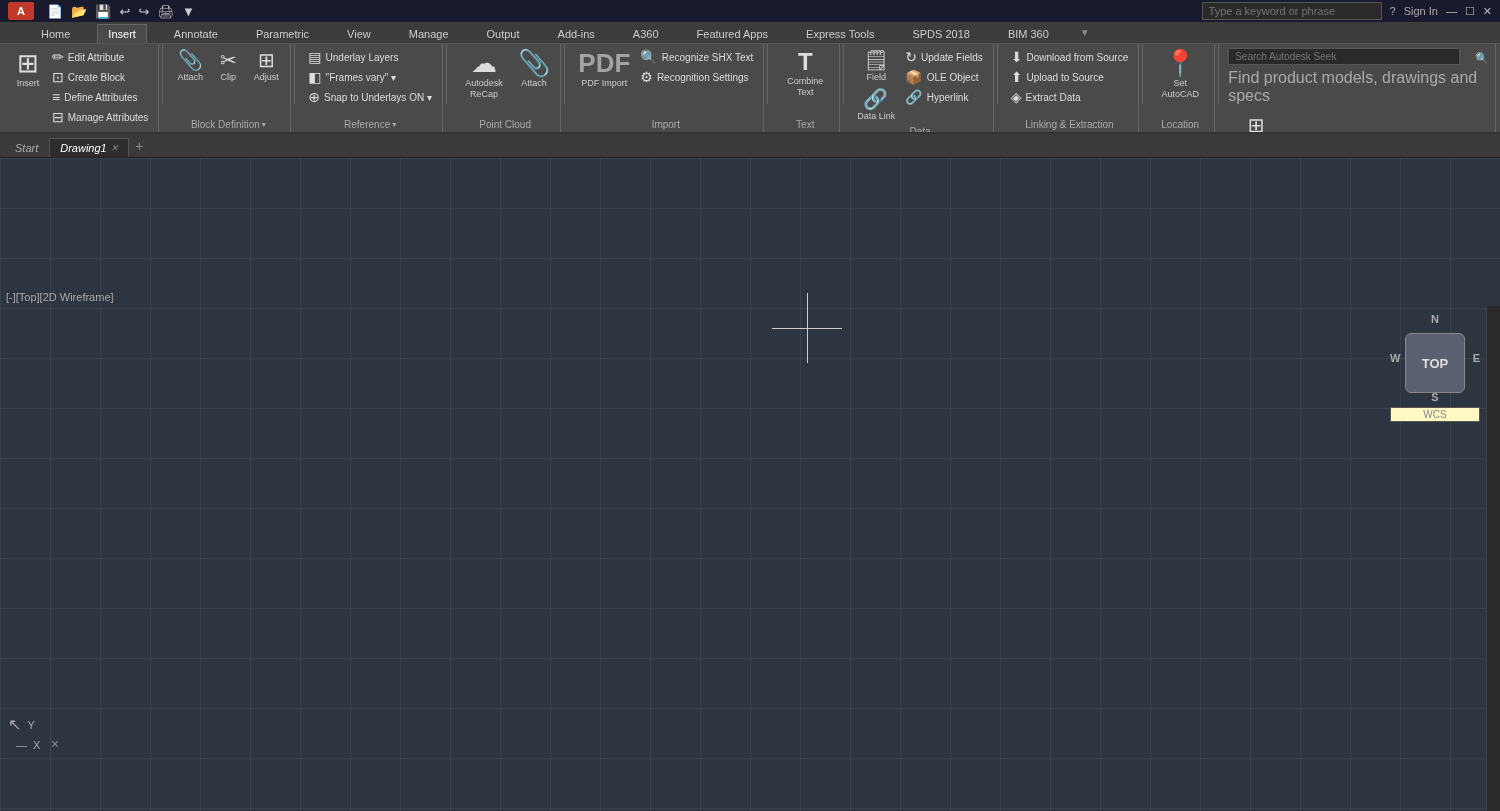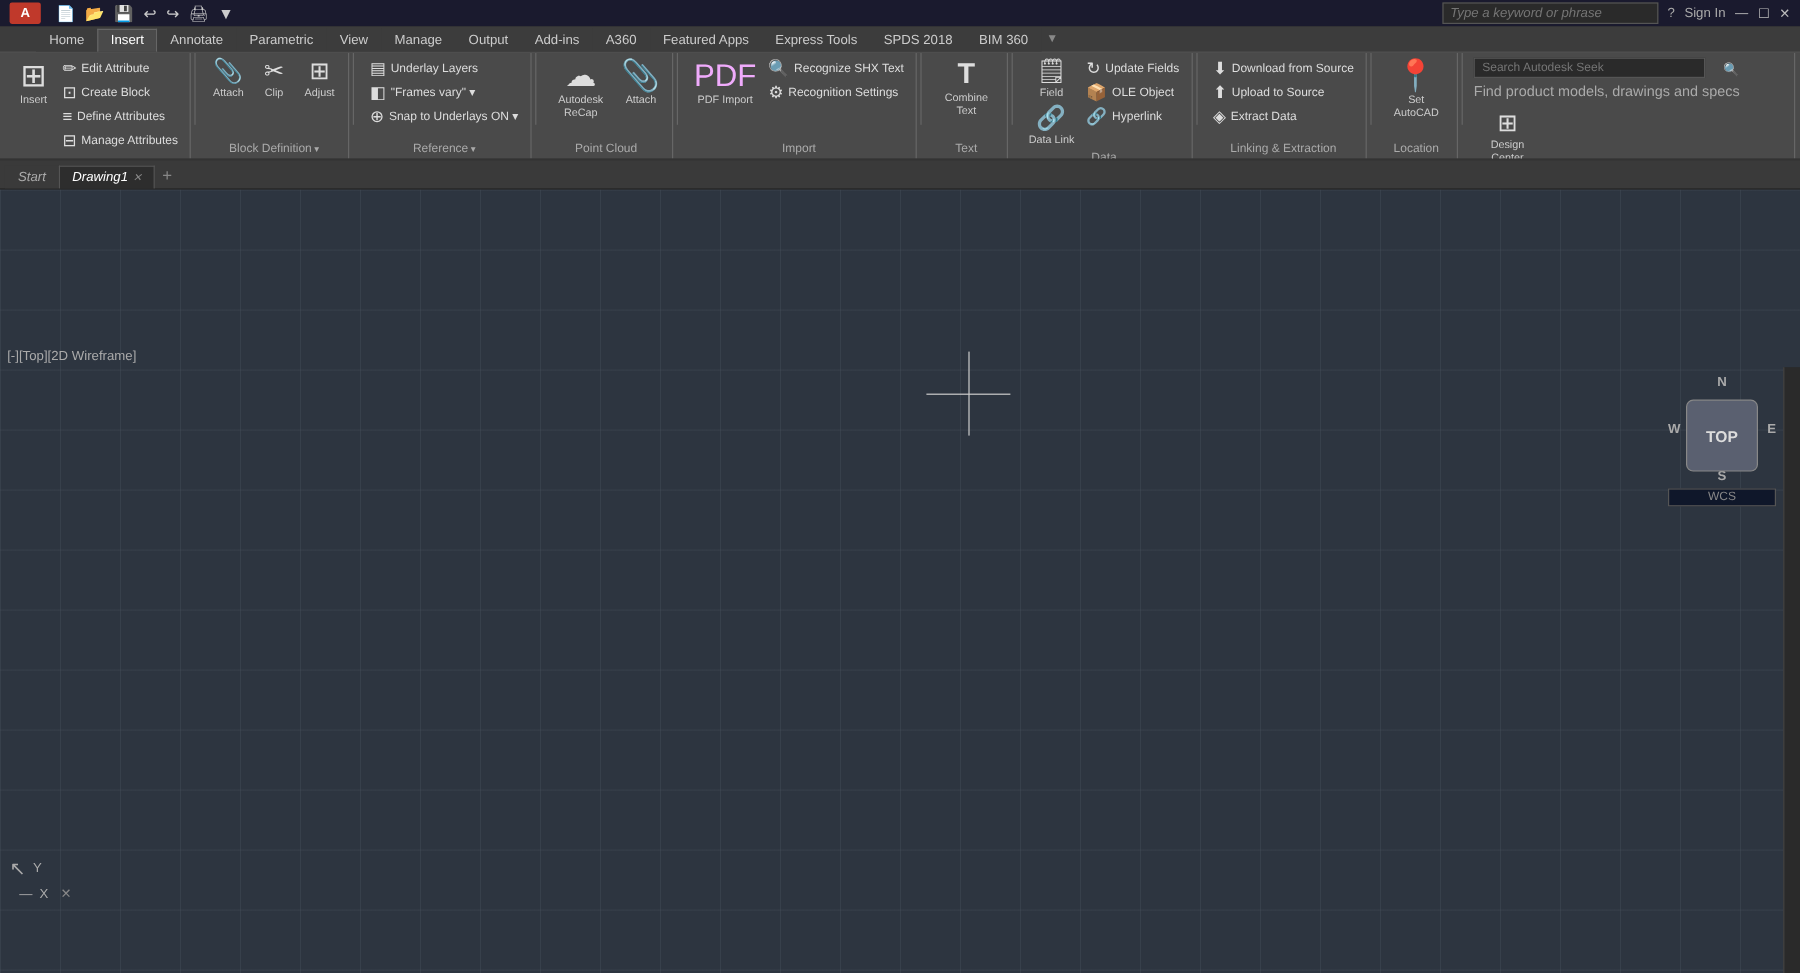--- a/index.html
+++ b/index.html
@@ -28,21 +28,21 @@
       border-bottom: 1px solid #555;
     }
     .ribbon-tab {
       padding: 3px 10px;
       font-size: 11px;
       color: #ccc;
       cursor: pointer;
       background: #3c3c3c;
       border: 1px solid transparent;
       border-bottom: none;
-      margin-right: 0;
+      margin-right: 16px;
     }
     .ribbon-tab.active {
       background: #4a4a4a;
       color: #fff;
       border-color: #666;
     }
 
     
     #ribbon {
       height: 90px;
@@ -241,21 +241,21 @@
       color: #ddd;
       font-size: 13px;
       font-weight: bold;
       cursor: pointer;
     }
     .wcs-label {
       text-align: center;
       font-size: 10px;
       color: #888;
       margin-top: 4px;
-      background: #0f172a;
+      background: #fef9c3;
       border: 1px solid #555;
       padding: 1px 8px;
     }
 
     
     #right-scrollbar {
       position: absolute;
       right: 0;
       top: 148px;
       width: 14px;
@@ -327,21 +327,21 @@
       <span class="qa-btn">📄</span>
       <span class="qa-btn">📂</span>
       <span class="qa-btn">💾</span>
       <span class="qa-btn">↩</span>
       <span class="qa-btn">↪</span>
       <span class="qa-btn">🖨</span>
       <span class="qa-btn">▼</span>
     </div>
   </div>
   <div style="display:flex; align-items:center; gap:8px;">
-    <input type="text" style="background: rgb(42, 42, 42); border: 1px solid rgb(85, 85, 85); color: rgb(204, 204, 204); padding: 2px 6px; font-size: 11px; width: 180px; font-style: italic;" placeholder="Type a keyword or phrase">
+    <input type="text" style="background: rgb(42, 42, 42); border: 1px solid rgb(85, 85, 85); color: rgb(204, 204, 204); padding: 2px 6px; font-size: 11px; width: 180px;" placeholder="Type a keyword or phrase">
     <span style="color:#aaa; cursor:pointer;">?</span>
     <span style="color:#aaa; cursor:pointer;">Sign In</span>
     <span style="cursor:pointer;">—</span>
     <span style="cursor:pointer;">☐</span>
     <span style="cursor:pointer;">✕</span>
   </div>
 </div>
 
 <div id="ribbon-tabs">
   <div class="ribbon-tab">Home</div>
@@ -458,21 +458,21 @@
     <div class="ribbon-group-label">
       <span>Point Cloud</span>
     </div>
   </div>
 
   <div class="separator"></div>
 
   <div class="ribbon-group">
     <div class="ribbon-group-content">
       <div class="ribbon-btn ribbon-btn-large">
-        <span class="btn-icon" style="color:#f0abfc;">PDF</span>
+        <span class="btn-icon" style="color:#a3a3a3;font-weight:bold;">PDF</span>
         <span class="btn-label">PDF Import</span>
       </div>
       <div class="ribbon-col">
         <div class="ribbon-btn-small">
           <span class="btn-icon">🔍</span>
           <span>Recognize SHX Text</span>
         </div>
         <div class="ribbon-btn-small">
           <span class="btn-icon">⚙</span>
           <span>Recognition Settings</span>
@@ -571,21 +571,21 @@
   </div>
 
   <div class="separator"></div>
 
   <div class="ribbon-group" style="min-width:200px; flex:1;">
     <div class="ribbon-group-content" style="flex-direction:column; align-items:stretch; gap:4px; flex:1;">
       <div style="display:flex; align-items:flex-end; gap:15px;">
         <input type="text" style="background: rgb(42, 42, 42); border: 1px solid rgb(85, 85, 85); color: rgb(204, 204, 204); padding: 2px 6px; font-size: 10px; flex: 1 1 0%;" placeholder="Search Autodesk Seek">
         <span style="color:#ccc; cursor:pointer;">🔍</span>
       </div>
-      <div style="color:#aaa; font-size:12px;">Find product models, drawings and specs</div>
+      <div style="color:#aaa; font-size:16px;">Find product models, drawings and specs</div>
       <div style="display:flex; gap:8px; margin-top:4px;">
         <div class="ribbon-btn">
           <span class="btn-icon">⊞</span>
           <span class="btn-label">Design Center</span>
         </div>
       </div>
     </div>
 
   </div>
 

